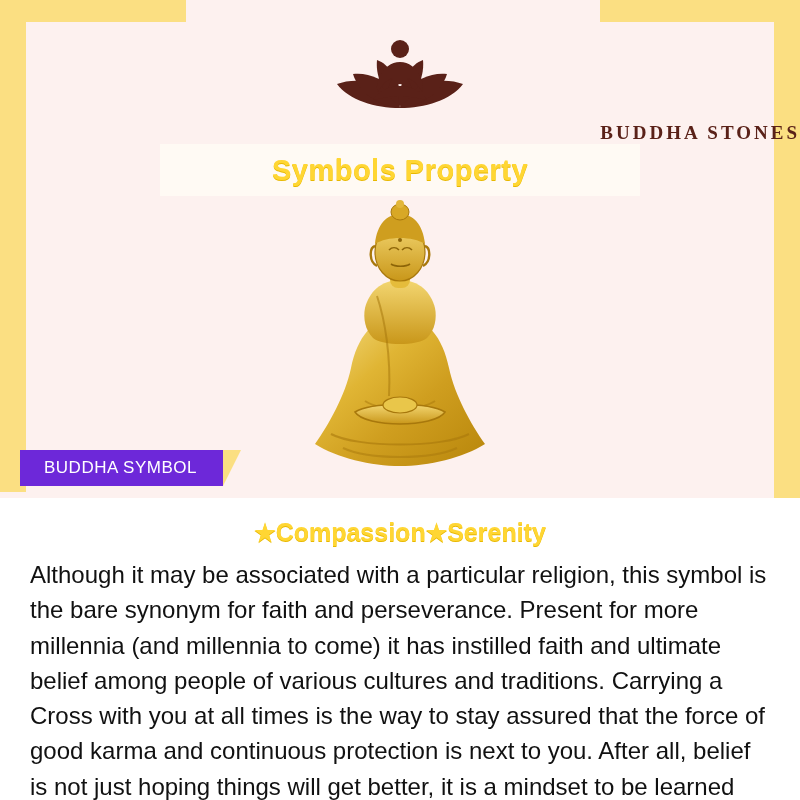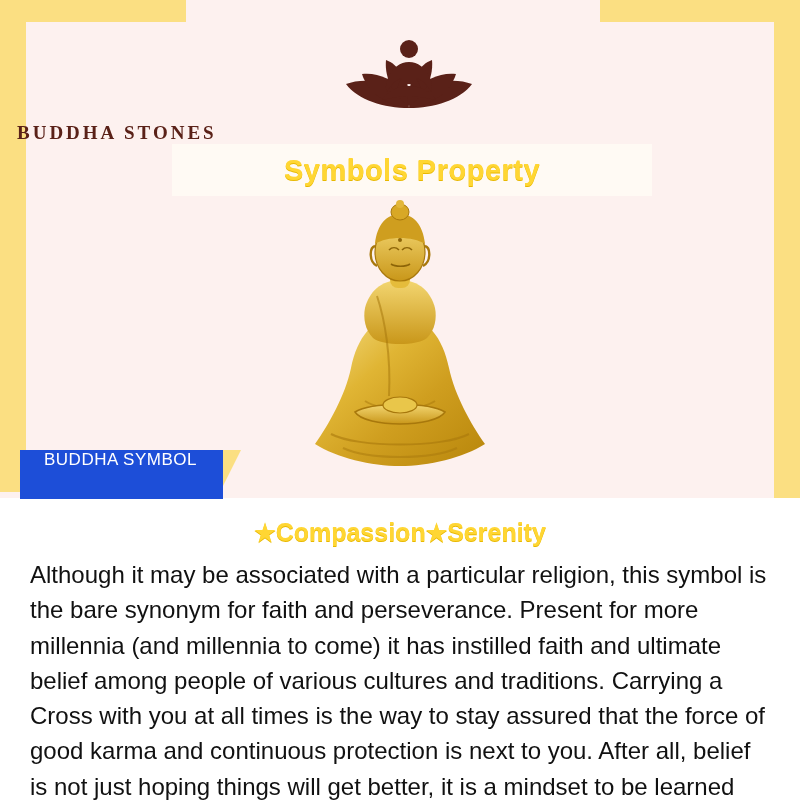--- a/index.html
+++ b/index.html
@@ -45,44 +45,44 @@
     right: 0; top: 22px;
     width: 0; height: 0;
     border-top: 22px solid #fbdf82;
     border-left: 22px solid transparent;
     z-index: 2;
   }
 
   
   .brand {
     position: absolute;
-    left: 17px; right: 0;
+    left: 0; right: 0;
     top: 22px;
-    text-align: left;
+    text-align: right;
     z-index: 4;
   }
   .brand-mark {
     display: block;
     margin: 0 auto;
     width: 190px;
     height: 96px;
   }
   .brand-name {
     margin-top: 4px;
     font-size: 19px;
     letter-spacing: 3px;
     font-weight: bold;
     color: #5a2118;
     font-family: "Liberation Serif", serif;
   }
 
   
   .title-ribbon {
     position: absolute;
-    left: 172px;
+    left: 160px;
     top: 144px;
     width: 480px;
     height: 52px;
     background: #fffaf4;
     display: flex;
     align-items: center;
     justify-content: center;
     z-index: 4;
   }
   .title-text {
@@ -104,25 +104,25 @@
     justify-content: center;
     z-index: 3;
   }
   .buddha-img { width: 230px; height: 290px; }
 
   
   .tag {
     position: absolute;
     left: 20px;
     top: 450px;
-    height: 49px;
+    height: 36px;
     padding: 0 26px 0 24px;
-    background: #1d4ed8;
+    background: #6d28d9;
     display: flex;
-    align-items: flex-start;
+    align-items: center;
     z-index: 6;
   }
   .tag-text {
     font-size: 17px;
     color: #ffffff;
     letter-spacing: 0.5px;
   }
   .tag-tip {
     position: absolute;
     left: 100%;

